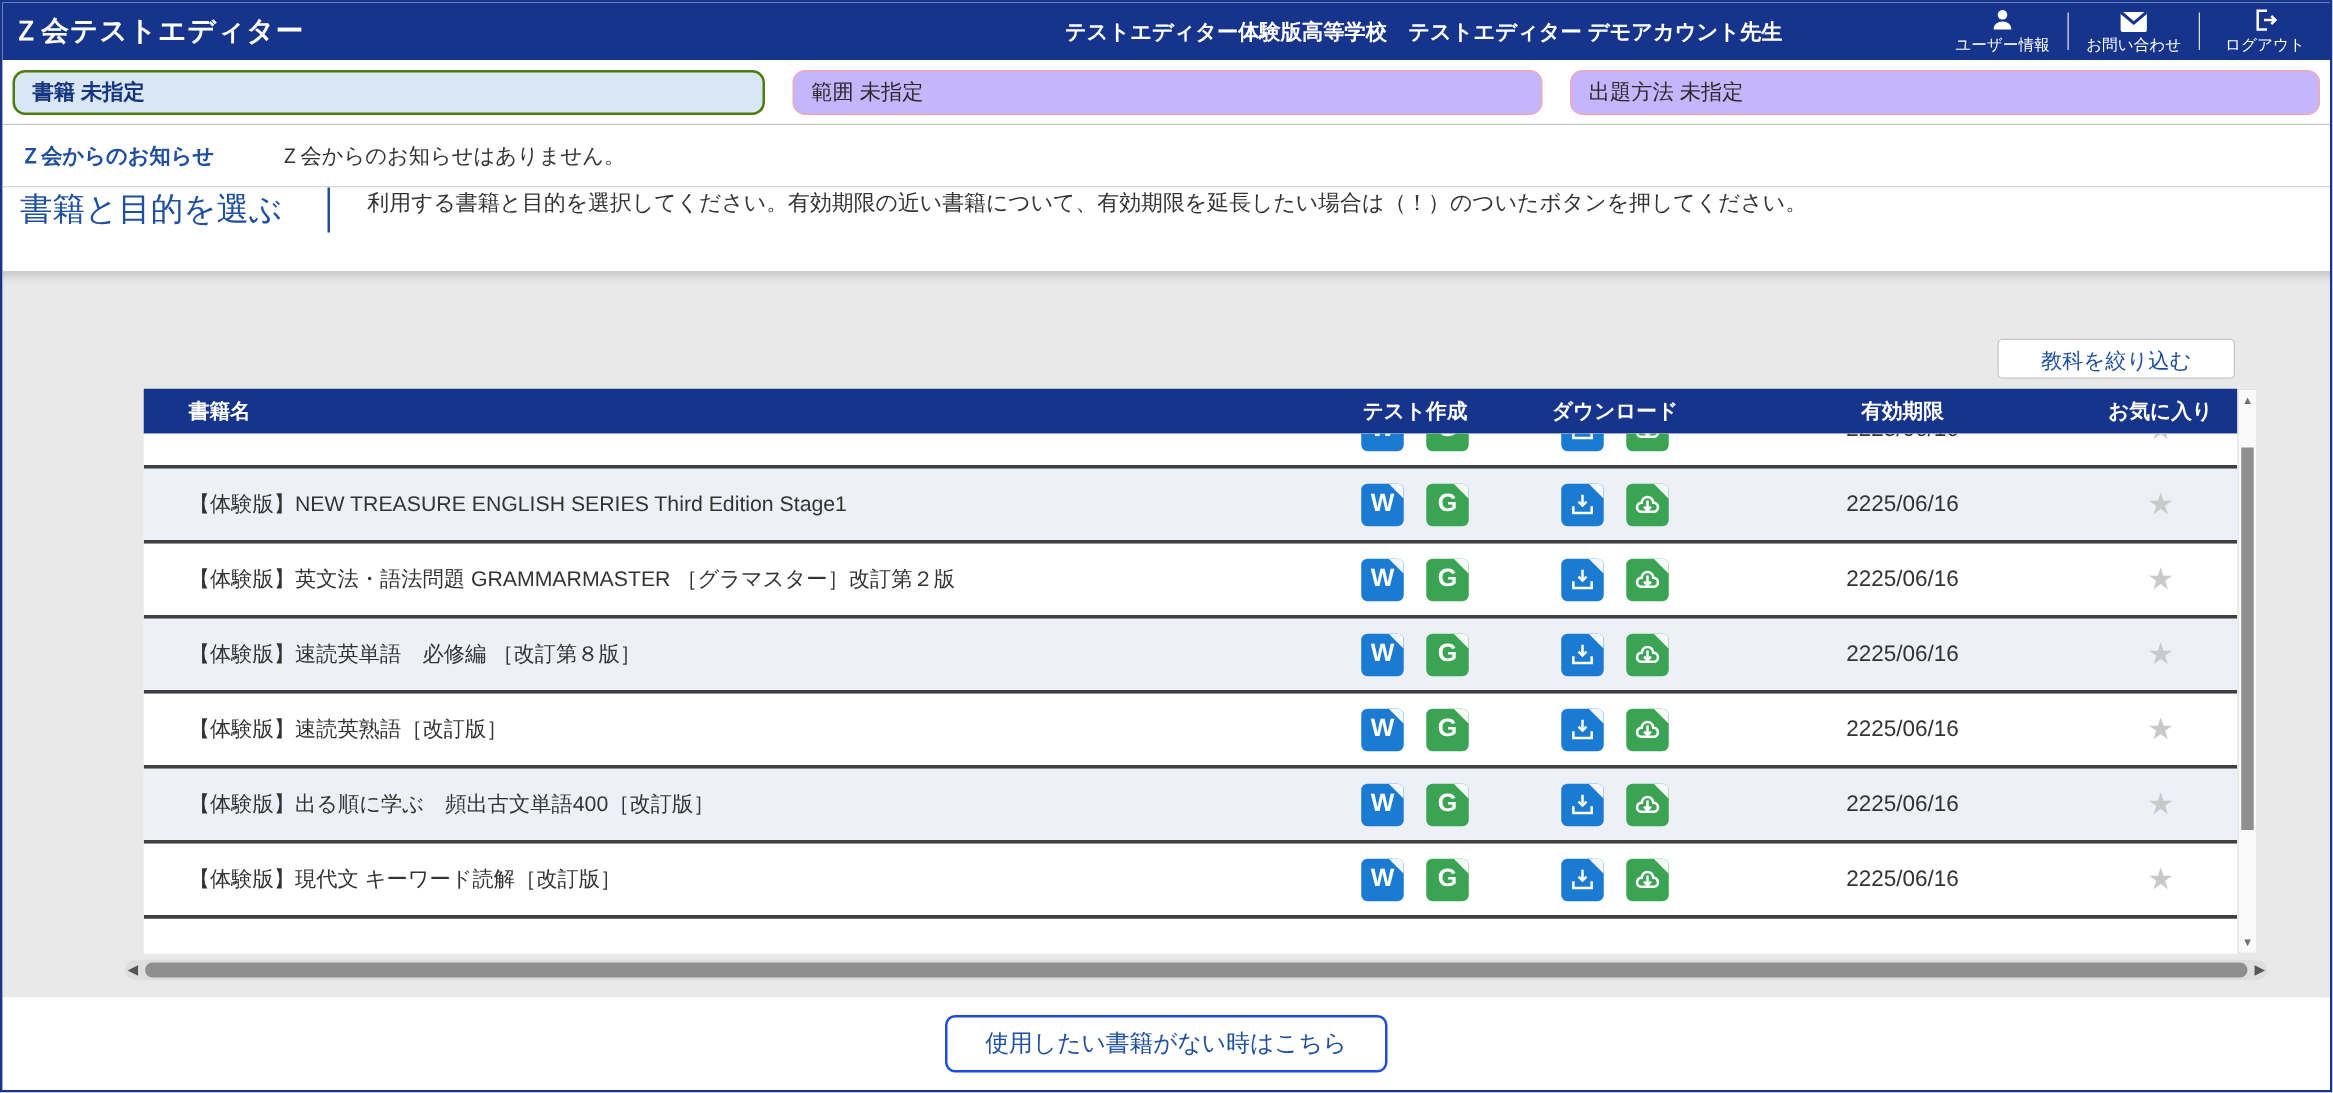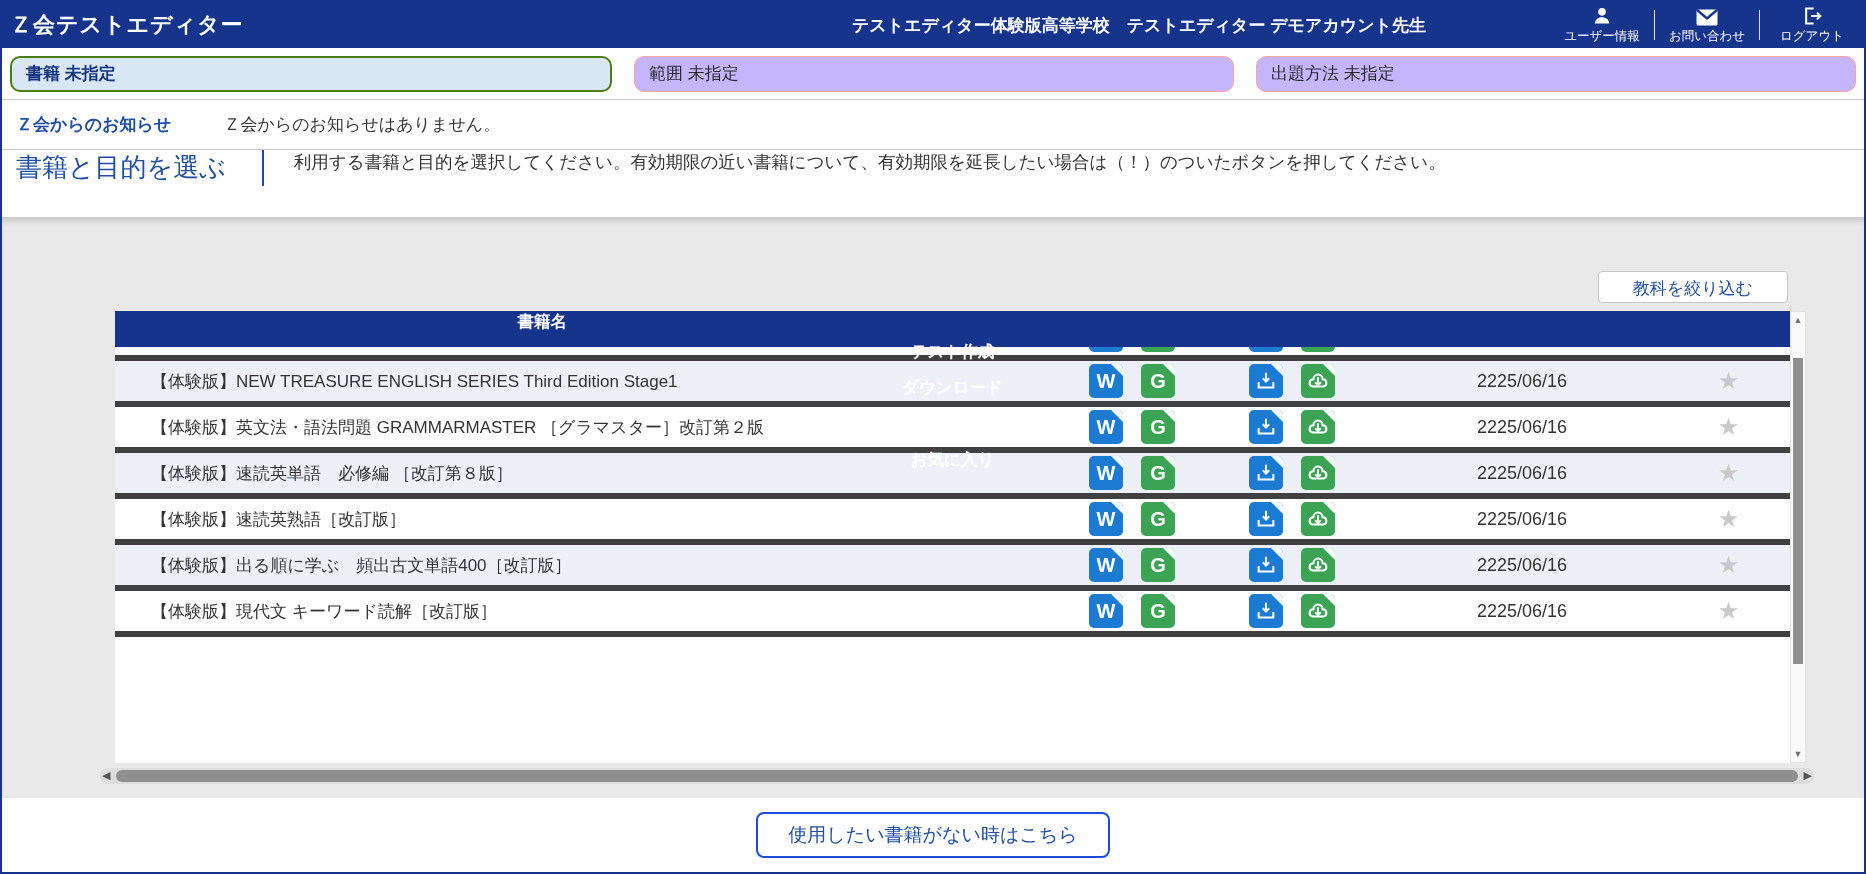--- a/index.html
+++ b/index.html
@@ -61,32 +61,32 @@
   .toolbar { margin: 54px 76px 8px 0; align-self: flex-end; }
   .subject-filter-btn {
     background: #fff; border: 1px solid #c6c6c6; border-radius: 4px;
     color: #1e4fa0; font-size: 17px; padding: 5px 34px; height: 32px; cursor: pointer;
     font-family: inherit;
   }
   .table-area { margin-left: 113px; display: flex; flex-shrink: 0; }
   .table-main { width: 1675px; }
   .thead {
     height: 36px; background: #16348c; color: #fff; display: flex; align-items: center;
-    font-size: 16.5px; font-weight: bold; flex-direction: column;
+    font-size: 16.5px; font-weight: bold;
   }
   .col-title { width: 942px; padding-left: 36px; }
   .col-test { width: 150px; text-align: center; display: flex; justify-content: center; align-items: center; gap: 18px; }
   .col-dl { width: 170px; text-align: center; display: flex; justify-content: center; align-items: center; gap: 18px; }
   .col-exp { width: 290px; text-align: center; display: flex; justify-content: center; align-items: center; }
   .col-fav { width: 123px; text-align: center; display: flex; justify-content: center; align-items: center; }
   .thead .col-test, .thead .col-dl, .thead .col-exp, .thead .col-fav { display: block; line-height: 36px; }
   .tbody { height: 416px; overflow: hidden; background: #fff; }
   .trow {
-    height: 46px; display: flex; align-items: center; background: #fff;
-    border-bottom: 6px solid #404040; cursor: pointer;
+    height: 60px; display: flex; align-items: center; background: #fff;
+    border-bottom: 3px solid #404040; cursor: pointer;
   }
   .trow.alt { background: #edf1f7; }
   .trow:first-child { margin-top: -32px; }
   .row-title { font-size: 17px; color: #333; white-space: nowrap; overflow: hidden; }
   .row-exp { font-size: 18px; color: #333; }
   
   .doc-icon {
     width: 34px; height: 34px; border-radius: 5px; position: relative;
     display: flex; align-items: center; justify-content: center;
     color: #fff; font-weight: bold; font-size: 20px; cursor: pointer; overflow: hidden;

